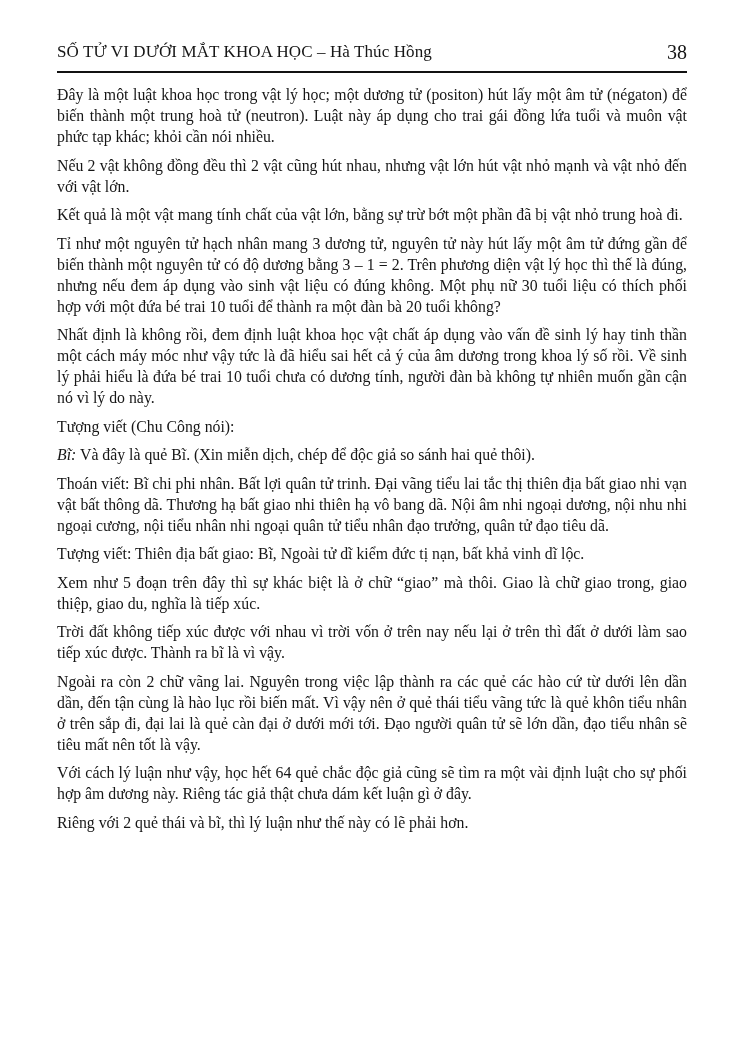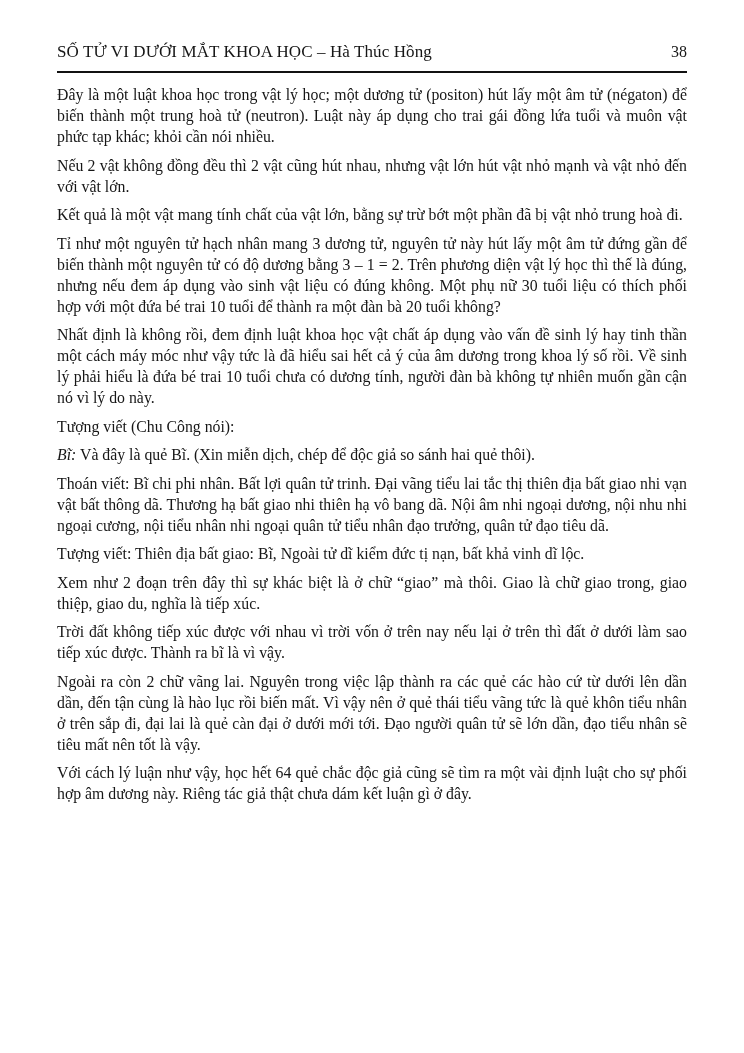--- a/index.html
+++ b/index.html
@@ -29,21 +29,21 @@
     font-size: 17px;
     line-height: 20px;
     border-bottom: 2px solid #111111;
     padding-bottom: 9px;
   }
   .header .title {
     letter-spacing: 0.1px;
     white-space: nowrap;
   }
   .header .page-num {
-    font-size: 16px;
+    font-size: 20px;
   }
   .content {
     margin-top: 11px;
   }
   .content p {
     margin: 0 0 7.5px 0;
     font-size: 15.8px;
     line-height: 21px;
     text-align: justify;
     text-justify: inter-word;
@@ -68,19 +68,20 @@
     <p>Nếu 2 vật không đồng đều thì 2 vật cũng hút nhau, nhưng vật lớn hút vật nhỏ mạnh và vật nhỏ đến với vật lớn.</p>
     <p>Kết quả là một vật mang tính chất của vật lớn, bằng sự trừ bớt một phần đã bị vật nhỏ trung hoà đi.</p>
     <p>Tỉ như một nguyên tử hạch nhân mang 3 dương tử, nguyên tử này hút lấy một âm tử đứng gần để biến thành một nguyên tử có độ dương bằng 3 – 1 = 2. Trên phương diện vật lý học thì thế là đúng, nhưng nếu đem áp dụng vào sinh vật liệu có đúng không. Một phụ nữ 30 tuổi liệu có thích phối hợp với một đứa bé trai 10 tuổi để thành ra một đàn bà 20 tuổi không?</p>
     <p>Nhất định là không rồi, đem định luật khoa học vật chất áp dụng vào vấn đề sinh lý hay tinh thần một cách máy móc như vậy tức là đã hiểu sai hết cả ý của âm dương trong khoa lý số rồi. Về sinh lý phải hiểu là đứa bé trai 10 tuổi chưa có dương tính, người đàn bà không tự nhiên muốn gần cận nó vì lý do này.</p>
     <p>Tượng viết (Chu Công nói):</p>
     <p>
       <span class="lead-italic">Bĩ:</span><span> Và đây là quẻ Bĩ. (Xin miễn dịch, chép để độc giả so sánh hai quẻ thôi).</span>
     </p>
     <p>Thoán viết: Bĩ chi phi nhân. Bất lợi quân tử trinh. Đại vãng tiểu lai tắc thị thiên địa bất giao nhi vạn vật bất thông dã. Thương hạ bất giao nhi thiên hạ vô bang dã. Nội âm nhi ngoại dương, nội nhu nhi ngoại cương, nội tiểu nhân nhi ngoại quân tử tiểu nhân đạo trưởng, quân tử đạo tiêu dã.</p>
     <p>Tượng viết: Thiên địa bất giao: Bĩ, Ngoài tử dĩ kiểm đức tị nạn, bất khả vinh dĩ lộc.</p>
-    <p>Xem như 2 đoạn trên đây thì sự khác biệt là ở chữ “giao” mà thôi. Giao là chữ giao trong, giao thiệp, giao du, nghĩa là tiếp xúc.</p>
+    <p>Xem như 5 đoạn trên đây thì sự khác biệt là ở chữ “giao” mà thôi. Giao là chữ giao trong, giao thiệp, giao du, nghĩa là tiếp xúc.</p>
     <p>Trời đất không tiếp xúc được với nhau vì trời vốn ở trên nay nếu lại ở trên thì đất ở dưới làm sao tiếp xúc được. Thành ra bĩ là vì vậy.</p>
     <p>Ngoài ra còn 2 chữ vãng lai. Nguyên trong việc lập thành ra các quẻ các hào cứ từ dưới lên dần dần, đến tận cùng là hào lục rồi biến mất. Vì vậy nên ở quẻ thái tiểu vãng tức là quẻ khôn tiểu nhân ở trên sắp đi, đại lai là quẻ càn đại ở dưới mới tới. Đạo người quân tử sẽ lớn dần, đạo tiểu nhân sẽ tiêu mất nên tốt là vậy.</p>
     <p>Với cách lý luận như vậy, học hết 64 quẻ chắc độc giả cũng sẽ tìm ra một vài định luật cho sự phối hợp âm dương này. Riêng tác giả thật chưa dám kết luận gì ở đây.</p>
+    <p>Riêng với 2 quẻ thái và bĩ, thì lý luận như thế này có lẽ phải hơn.</p>
   </div>
 
 </div>
 
 </body></html>

